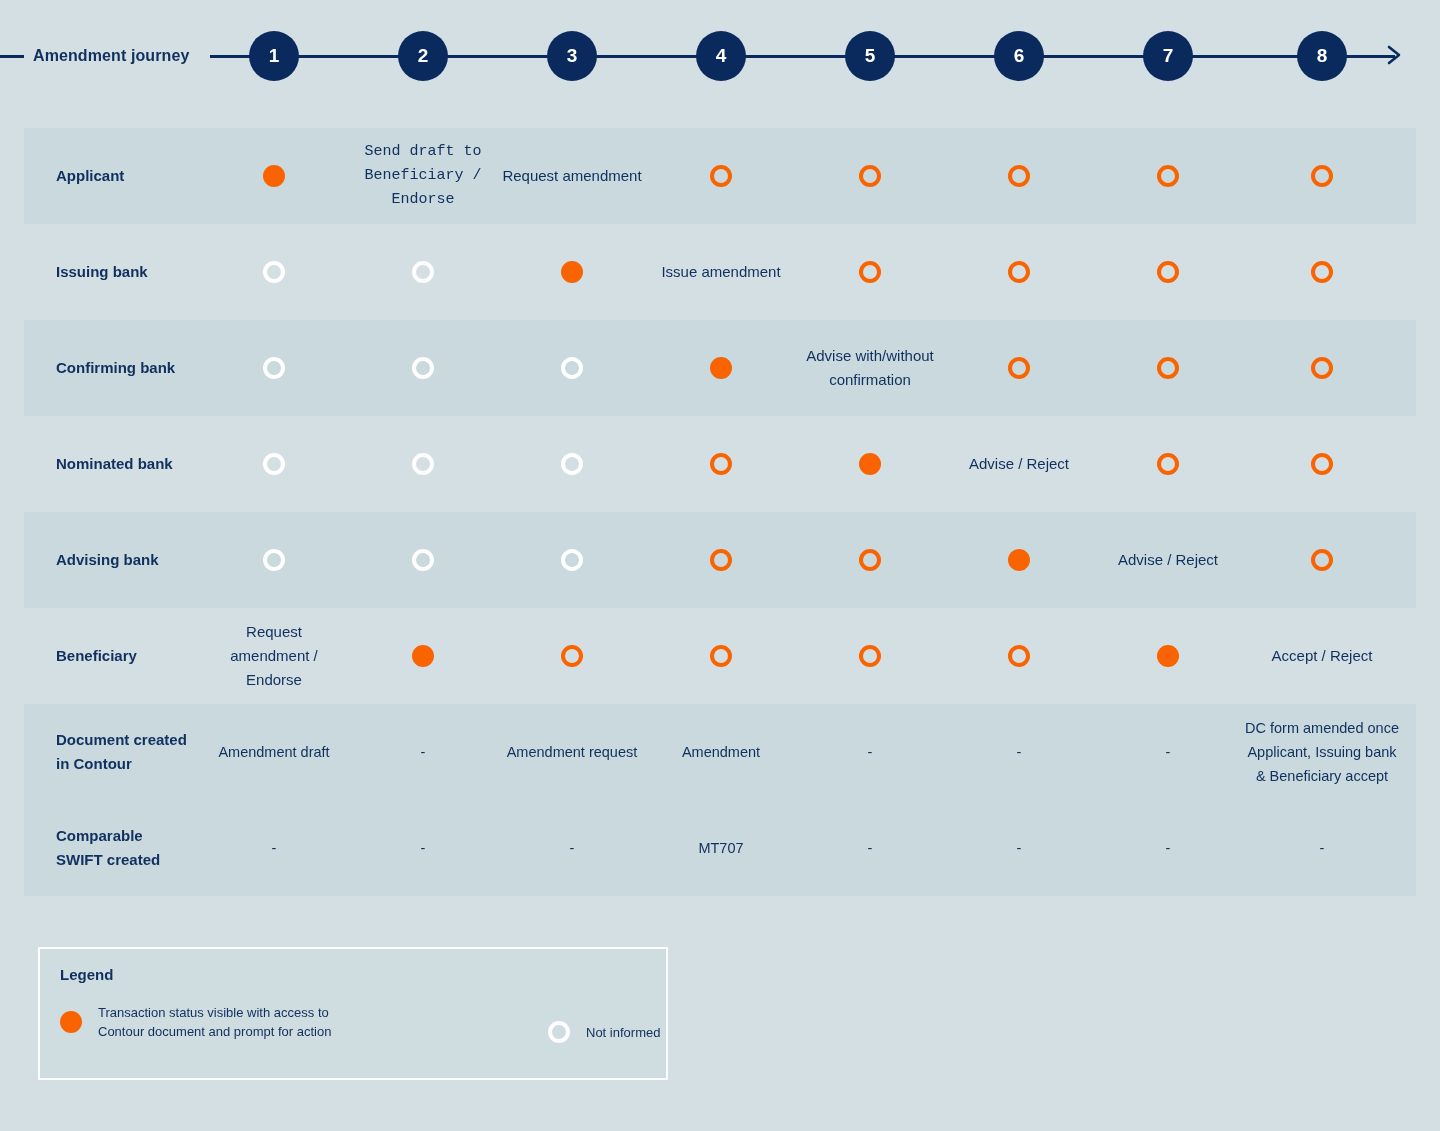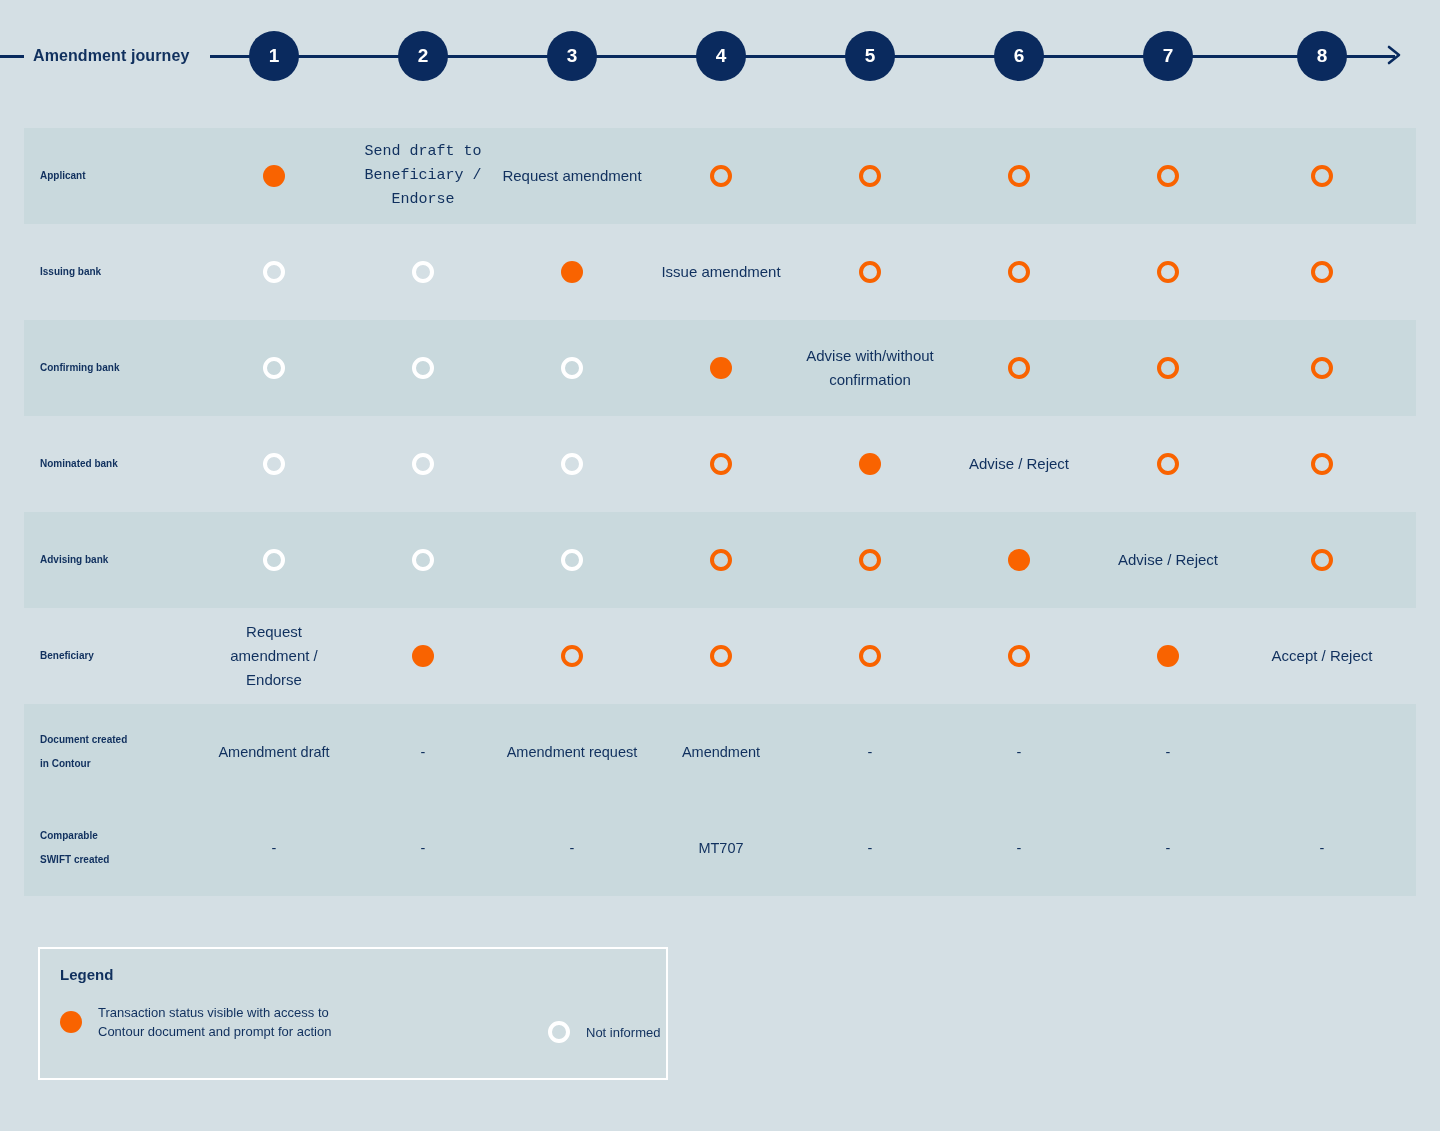--- a/index.html
+++ b/index.html
@@ -44,23 +44,23 @@
 
   
   .grid { position: absolute; left: 0; top: 0; width: 1440px; }
   .row {
     position: absolute; left: 24px; width: 1392px;
   }
   .row.striped { background: #c9d9dd; }
   .row.plain   { background: #d4dfe4; }
 
   .row-label {
-    position: absolute; left: 16px; top: 50%;
+    position: absolute; left: 32px; top: 50%;
     transform: translateY(-50%);
-    font-size: 10px; font-weight: bold; color: #10305e;
+    font-size: 15px; font-weight: bold; color: #10305e;
     line-height: 24px; width: 180px;
   }
 
   .cell {
     position: absolute; top: 50%; transform: translateY(-50%);
     width: 160px; text-align: center;
     font-size: 15px; color: #10305e; line-height: 24px;
   }
   .cell.small { font-size: 14.5px; }
 
@@ -218,20 +218,25 @@
           <span style="display:block">Document created</span>
           <span style="display:block">in Contour</span>
         </div>
         <div class="cell small" style="left: 170px;">Amendment draft</div>
         <div class="cell small" style="left: 319px;">-</div>
         <div class="cell small" style="left: 468px;">Amendment request</div>
         <div class="cell small" style="left: 617px;">Amendment</div>
         <div class="cell small" style="left: 766px;">-</div>
         <div class="cell small" style="left: 915px;">-</div>
         <div class="cell small" style="left: 1064px;">-</div>
+        <div class="cell small" style="left: 1218px;">
+          <span style="display:block">DC form amended once</span>
+          <span style="display:block">Applicant, Issuing bank</span>
+          <span style="display:block">&amp; Beneficiary accept</span>
+        </div>
       </div>
       <div class="row striped" style="top: 800px; height: 96px;">
         <div class="row-label">
           <span style="display:block">Comparable</span>
           <span style="display:block">SWIFT created</span>
         </div>
         <div class="cell small" style="left: 170px;">-</div>
         <div class="cell small" style="left: 319px;">-</div>
         <div class="cell small" style="left: 468px;">-</div>
         <div class="cell small" style="left: 617px;">MT707</div>

